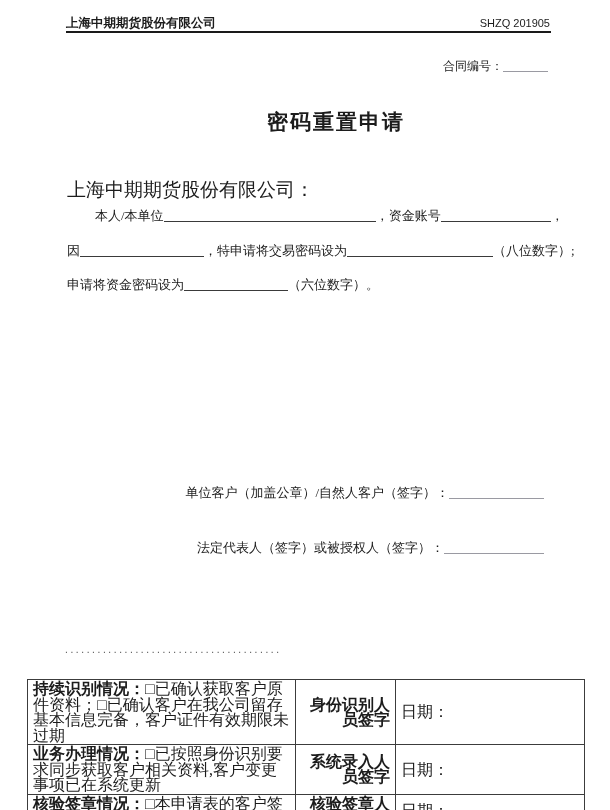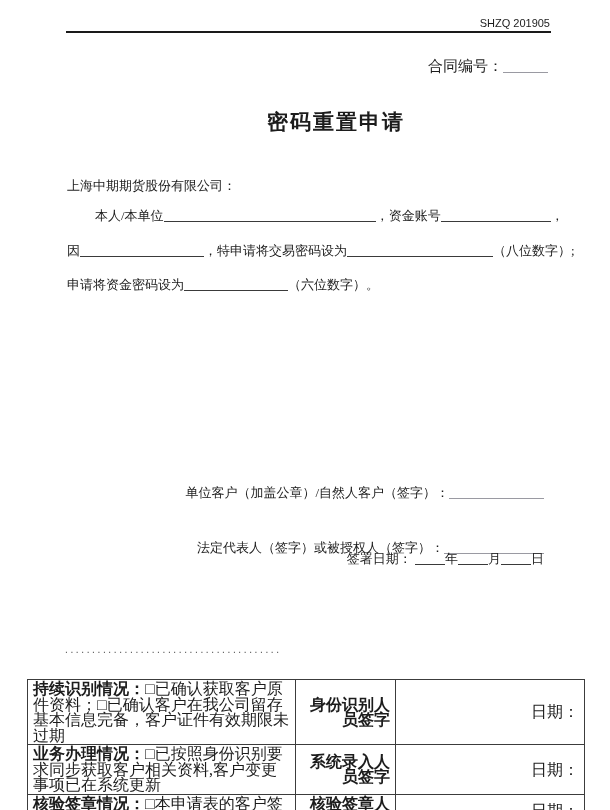--- a/index.html
+++ b/index.html
@@ -8,73 +8,73 @@
     font-family:"Liberation Serif","DejaVu Serif",serif;color:#1c1c1c;
     margin:0 auto;overflow:hidden;
   }
   .abs{position:absolute;}
   .bold{font-weight:bold;}
   
   #header-company{left:66px;top:15px;font-size:12.5px;font-weight:bold;}
   #header-code{right:60px;top:17px;font-size:11px;font-family:"Liberation Sans","DejaVu Sans",sans-serif;}
   #header-rule{left:66px;right:59px;top:31px;border-top:2px solid #1a1a1a;height:0;}
   
-  #contract-line{right:62px;top:57px;font-size:15px;}
+  #contract-line{right:62px;top:57px;font-size:12px;}
   .blank{display:inline-block;border-bottom:1px solid #3a3a3a;height:14px;vertical-align:-2px;}
   .blank.gray{border-bottom:1.5px solid #9a9aa2;}
   
   #doc-title{left:0;top:108px;width:100%;text-align:center;font-size:21px;font-weight:bold;letter-spacing:2px;padding-left:31px;}
   
-  #greeting{left:67px;top:177px;font-size:13px;}
+  #greeting{left:67px;top:177px;font-size:19px;}
   .bodyline{left:67px;right:48px;font-size:13px;white-space:nowrap;}
   #body-line1{top:207px;text-indent:28px;}
   #body-line2{top:242px;}
   #body-line3{top:276px;}
   
   .sigline{right:66px;text-align:right;font-size:13px;white-space:nowrap;}
   #sig-line1{top:484px;}
   #sig-line2{top:516px;margin-top:23px;}
   #sig-date{top:550px;}
   
   #dots-line{left:64px;top:646px;font-size:8px;font-family:"DejaVu Sans Mono","Liberation Mono",monospace;letter-spacing:0.6px;color:#555;}
   #staff-heading{left:67px;top:662px;font-size:12.5px;font-weight:bold;}
   #staff-table{left:27px;top:679px;width:557px;border-collapse:collapse;table-layout:fixed;font-size:16px;}
   #staff-table td{border:1px solid #3c3c3c;padding:1px 5px;line-height:15.5px;vertical-align:middle;}
   #staff-table col.c1{width:268px;}
   #staff-table col.c2{width:100px;}
   #staff-table col.c3{width:189px;}
   td.situation{text-align:left;}
   td.signer{text-align:right;font-weight:bold;}
-  td.datecell{text-align:right;}
+  td.datecell{text-align:left;}
 </style>
 </head>
 <body>
 
 <div id="page">
 
+  <div class="abs" id="header-company">上海中期期货股份有限公司</div>
   <div class="abs" id="header-code">SHZQ 201905</div>
   <div class="abs" id="header-rule"></div>
 
   <div class="abs" id="contract-line"><span>合同编号：</span><span class="blank gray" style="width:45px;"></span></div>
 
   <div class="abs" id="doc-title">密码重置申请</div>
 
   <div class="abs" id="greeting">上海中期期货股份有限公司：</div>
 
   <div class="abs bodyline" id="body-line1"><span>本人/本单位</span><span class="blank" style="width:212px;"></span><span>，资金账号</span><span class="blank" style="width:110px;"></span><span>，</span></div>
 
   <div class="abs bodyline" id="body-line2"><span>因</span><span class="blank" style="width:124px;"></span><span>，特申请将交易密码设为</span><span class="blank" style="width:146px;"></span><span>（八位数字）;</span></div>
 
   <div class="abs bodyline" id="body-line3"><span>申请将资金密码设为</span><span class="blank" style="width:104px;"></span><span>（六位数字）。</span></div>
 
   <div class="abs sigline" id="sig-line1"><span>单位客户（加盖公章）/自然人客户（签字）：</span><span class="blank gray" style="width:95px;"></span></div>
 
   <div class="abs sigline" id="sig-line2"><span>法定代表人（签字）或被授权人（签字）：</span><span class="blank gray" style="width:100px;"></span></div>
 
-  <div class="abs sigline" id="sig-date"><span>签署日期：</span>&nbsp;<span class="blank" style="width:30px;"></span><span>年</span><span class="blank" style="width:30px;"></span><span>月</span><span class="blank" style="width:30px;"></span><span>日</span></div>
 
   <div class="abs" id="dots-line">........................................</div>
 
   <table class="abs" id="staff-table">
     <colgroup>
         <col class="c1">
         <col class="c2">
         <col class="c3">
       </colgroup>
     <tbody>

